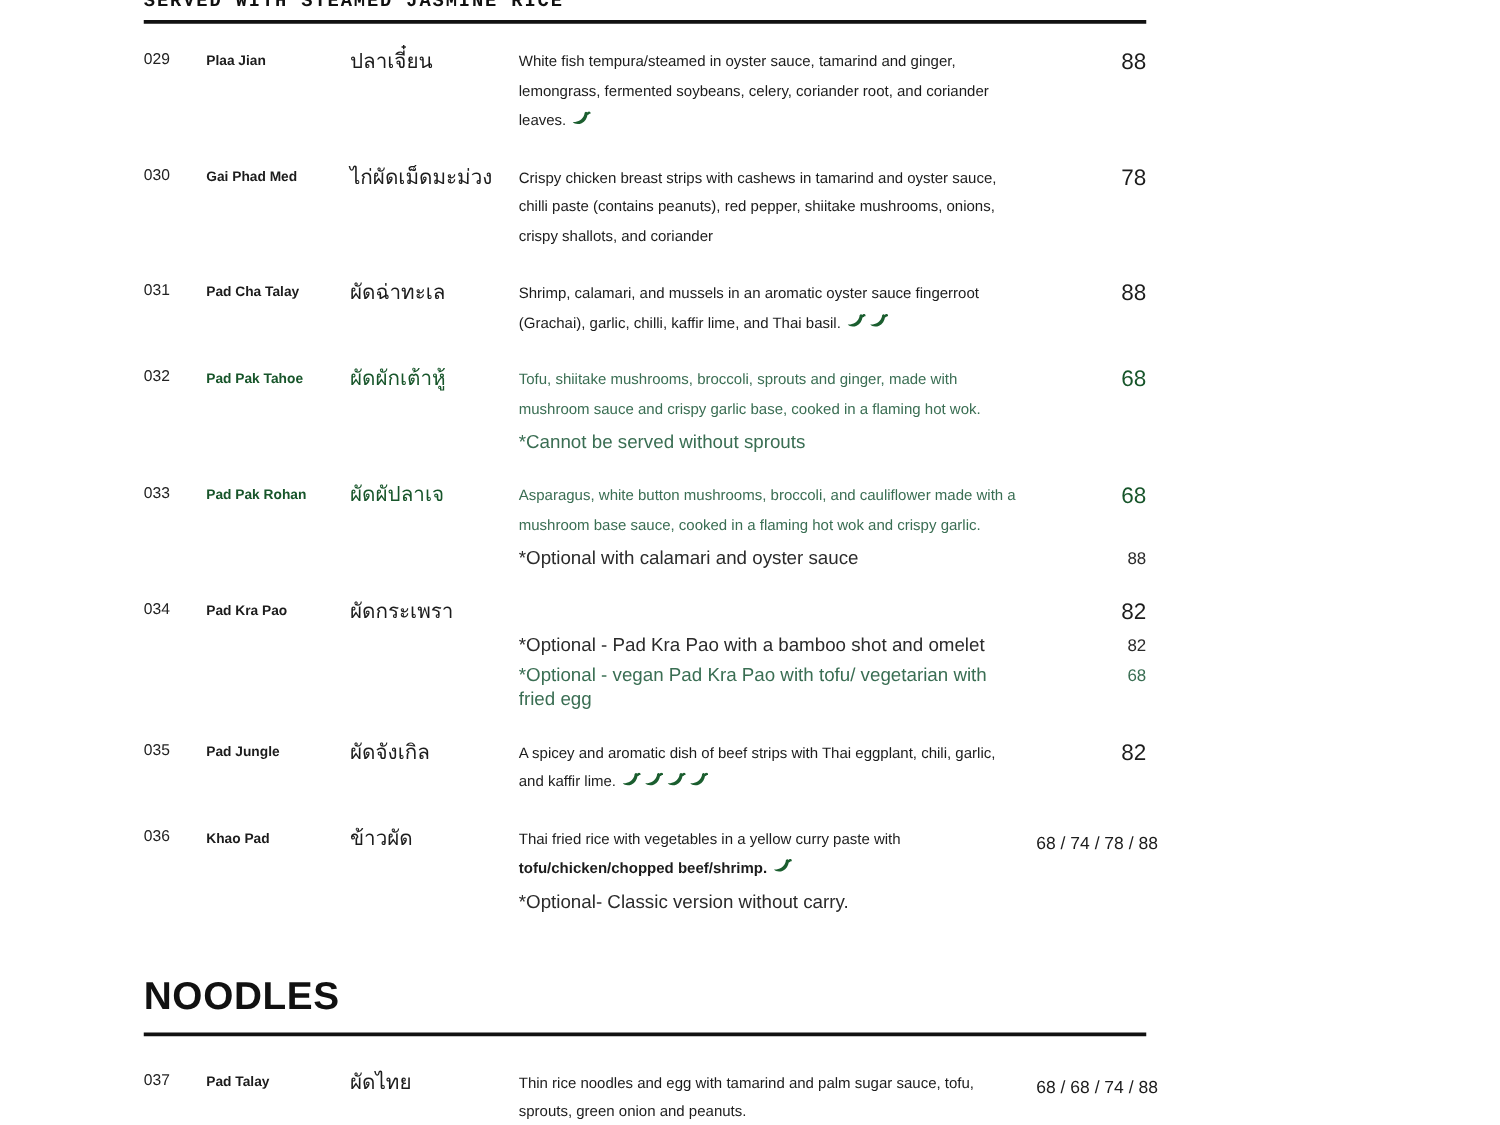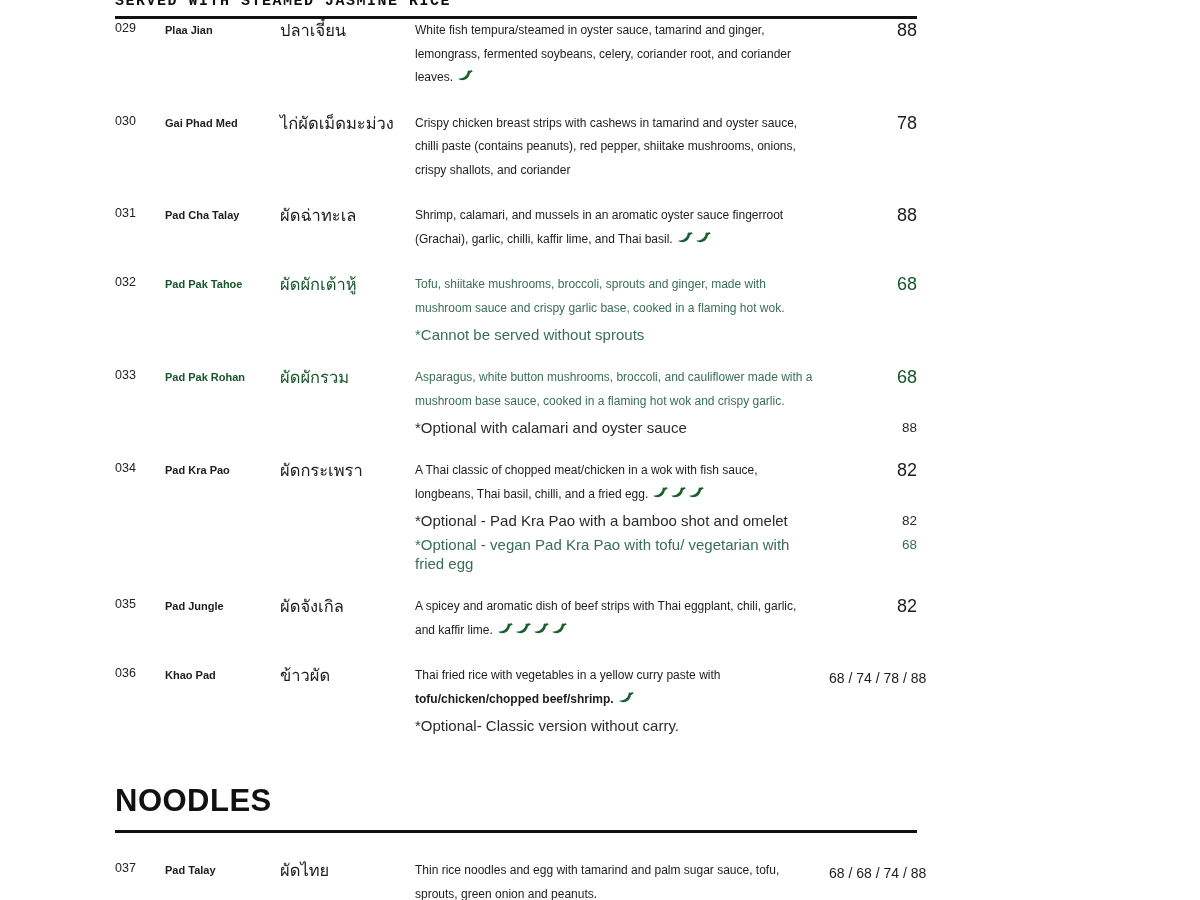--- a/index.html
+++ b/index.html
@@ -30,21 +30,21 @@
     font-size:15px;
     letter-spacing:1.5px;
     margin-top:-7px;           
     white-space:nowrap;
     color:#111;
   }
   .rule{
     border:0;border-top:3px solid var(--rule);
     margin-top:6px;
   }
-  .items{}
+  .items{margin-top:19px;}
   .item{
     display:grid;
     grid-template-columns:50px 115px 135px 1fr 88px;
     margin-bottom:22px;
   }
   .num{
     grid-column:1;grid-row:1;
     font-size:12.5px;
     padding-top:2px;
     color:#222;
@@ -160,37 +160,30 @@
     <div class="name">Pad Pak Tahoe</div>
     <div class="thai">ผัดผักเต้าหู้</div>
     <div class="desc"><span class="desc-text">Tofu, shiitake mushrooms, broccoli, sprouts and ginger, made with mushroom sauce and crispy garlic base, cooked in a flaming hot wok.</span><span class="desc-bold"></span><span class="chilis"></span></div>
     <div class="price">68</div>
   <div class="note-text green-note" style="grid-row: 2;">*Cannot be served without sprouts</div>
         <div class="note-price green-note" style="grid-row: 2;"></div>
       </article>
       <article class="item green">
     <div class="num">033</div>
     <div class="name">Pad Pak Rohan</div>
-    <div class="thai">ผัดผักรวม</div>
+    <div class="thai">ผัดผัปลาเจ</div>
     <div class="desc"><span class="desc-text">Asparagus, white button mushrooms, broccoli, and cauliflower made with a mushroom base sauce, cooked in a flaming hot wok and crispy garlic.</span><span class="desc-bold"></span><span class="chilis"></span></div>
     <div class="price">68</div>
   <div class="note-text" style="grid-row: 2;">*Optional with calamari and oyster sauce</div>
         <div class="note-price" style="grid-row: 2;">88</div>
       </article>
       <article class="item">
     <div class="num">034</div>
     <div class="name">Pad Kra Pao</div>
     <div class="thai">ผัดกระเพรา</div>
-    <div class="desc"><span class="desc-text">A Thai classic of chopped meat/chicken in a wok with fish sauce, longbeans, Thai basil, chilli, and a fried egg.</span><span class="desc-bold"></span><span class="chilis"><svg width="15" height="11" viewBox="0 0 16 12">
-              <path d="M15.5 2.2c.3-.8-.2-1.7-1-1.9-.7-.2-1.4.1-1.8.7-.4-.4-1-.6-1.5-.4-.7.2-1 .9-.9 1.6C9.6 6 6.4 8.7 2.2 9.3c-.9.1-1.7.2-2.2.1 1.2 1.7 4.9 2.4 7.8 1 3-1.4 4.7-4.5 5.1-7.2.3 0 .7-.1 1-.3.3-.2.5-.4.6-.7z" fill="#1b5e2f"></path>
-            </svg><svg width="15" height="11" viewBox="0 0 16 12">
-              <path d="M15.5 2.2c.3-.8-.2-1.7-1-1.9-.7-.2-1.4.1-1.8.7-.4-.4-1-.6-1.5-.4-.7.2-1 .9-.9 1.6C9.6 6 6.4 8.7 2.2 9.3c-.9.1-1.7.2-2.2.1 1.2 1.7 4.9 2.4 7.8 1 3-1.4 4.7-4.5 5.1-7.2.3 0 .7-.1 1-.3.3-.2.5-.4.6-.7z" fill="#1b5e2f"></path>
-            </svg><svg width="15" height="11" viewBox="0 0 16 12">
-              <path d="M15.5 2.2c.3-.8-.2-1.7-1-1.9-.7-.2-1.4.1-1.8.7-.4-.4-1-.6-1.5-.4-.7.2-1 .9-.9 1.6C9.6 6 6.4 8.7 2.2 9.3c-.9.1-1.7.2-2.2.1 1.2 1.7 4.9 2.4 7.8 1 3-1.4 4.7-4.5 5.1-7.2.3 0 .7-.1 1-.3.3-.2.5-.4.6-.7z" fill="#1b5e2f"></path>
-            </svg></span></div>
     <div class="price">82</div>
   <div class="note-text" style="grid-row: 2;">*Optional - Pad Kra Pao with a bamboo shot and omelet</div>
         <div class="note-price" style="grid-row: 2;">82</div>
         <div class="note-text green-note" style="grid-row: 3;">*Optional - vegan Pad Kra Pao with tofu/ vegetarian with fried egg</div>
         <div class="note-price green-note" style="grid-row: 3;">68</div>
       </article>
       <article class="item">
     <div class="num">035</div>
     <div class="name">Pad Jungle</div>
     <div class="thai">ผัดจังเกิล</div>

